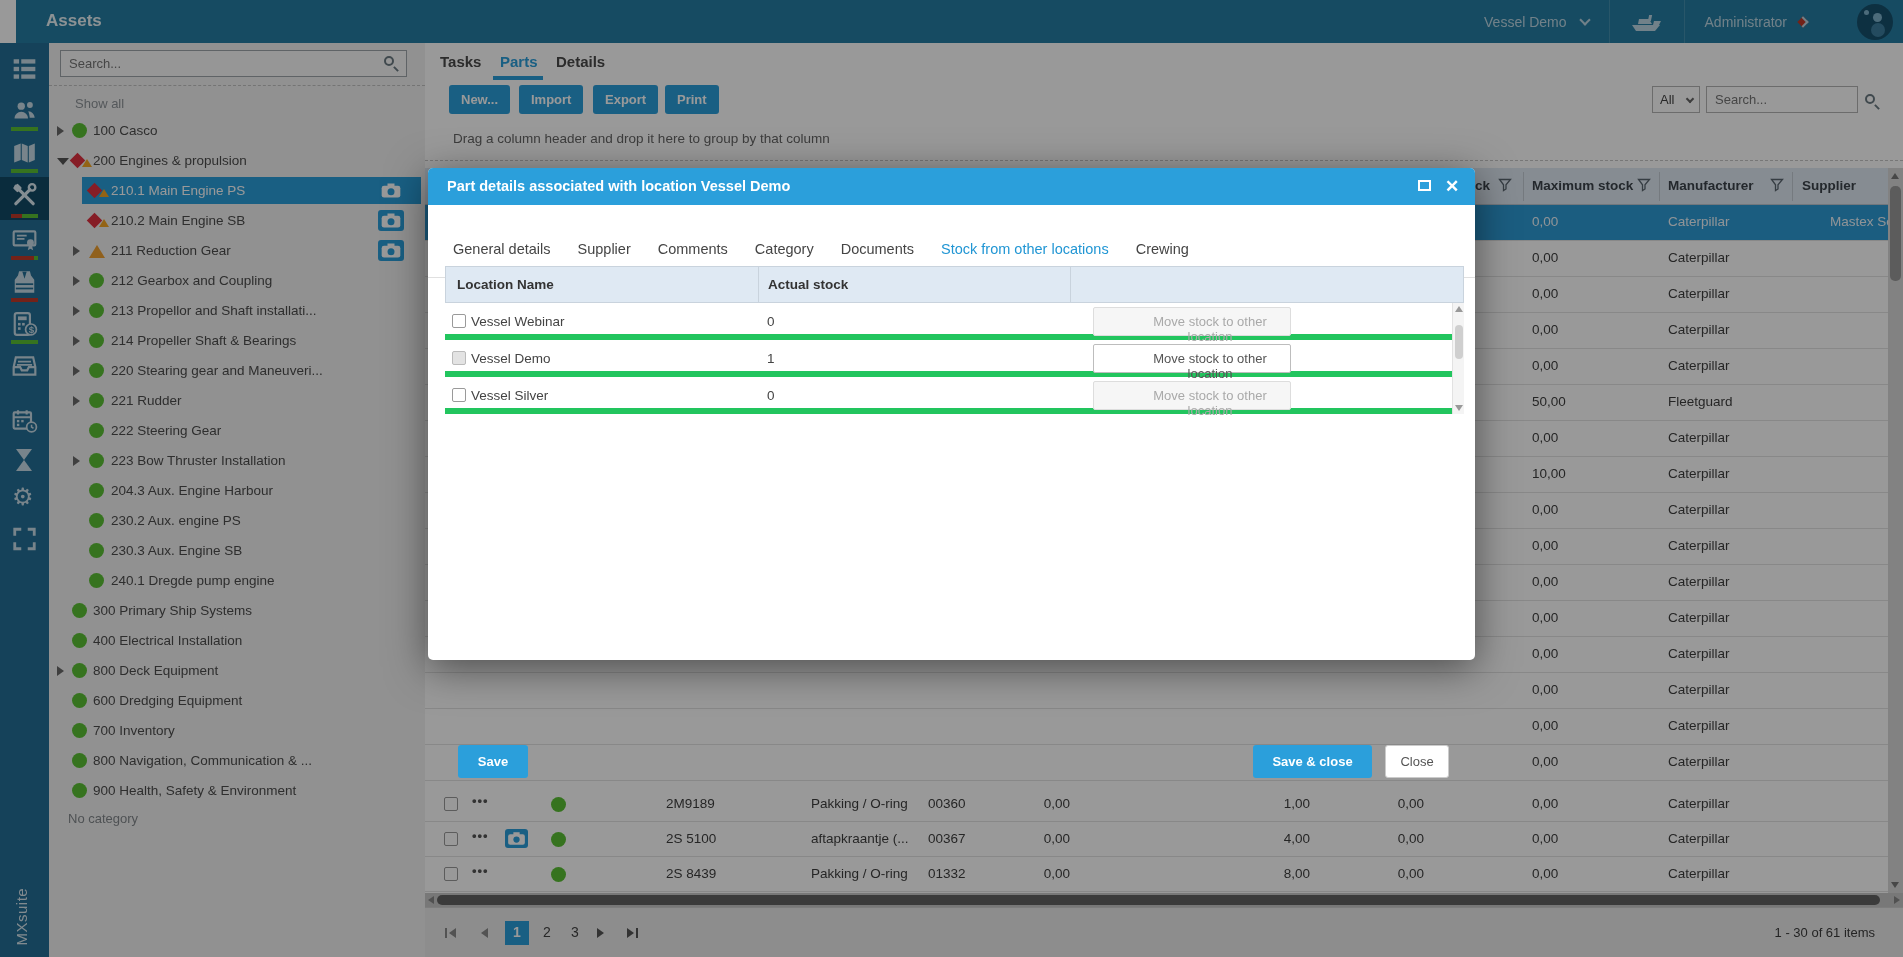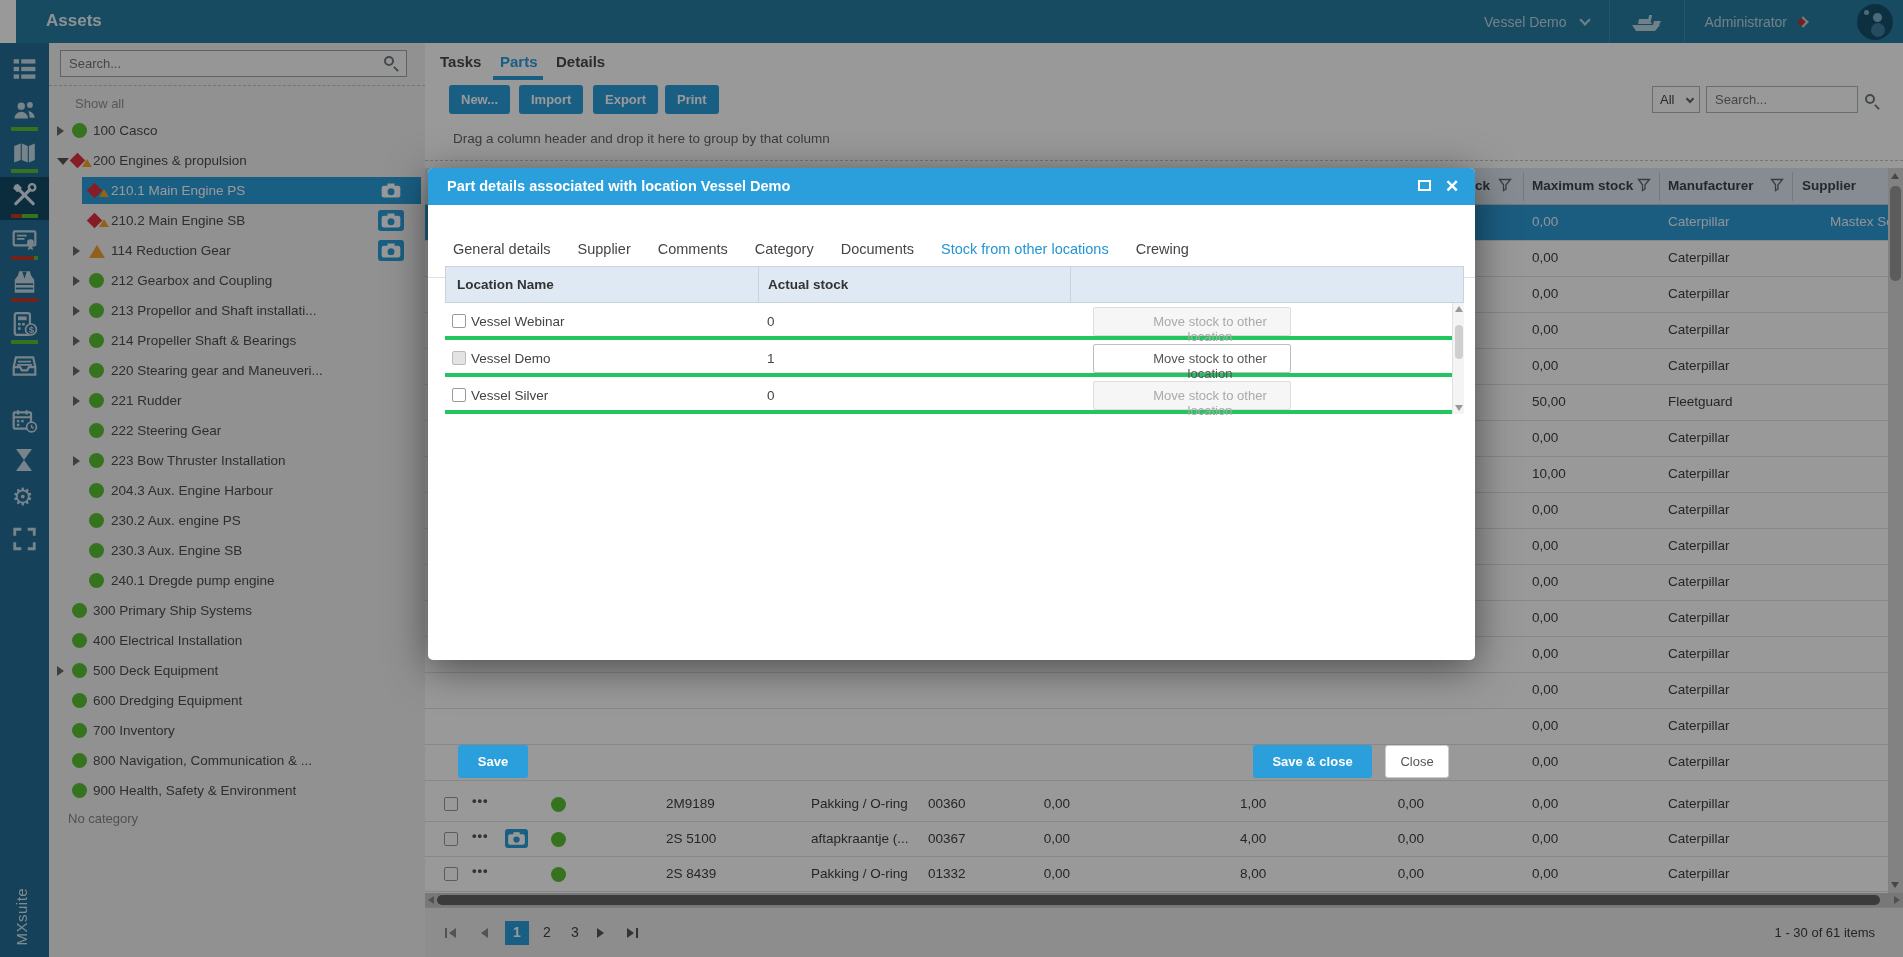--- a/index.html
+++ b/index.html
@@ -83,21 +83,21 @@
   .brow.sel{background:#2e9bd6;color:#eef6fb;}
   .bmax{position:absolute;left:1107px;top:9px;} .bmfr{position:absolute;left:1243px;top:9px;} .bsup{position:absolute;left:1377px;top:9px;width:86px;overflow:hidden;white-space:nowrap;margin-left:28px;}
   .cb{display:inline-block;width:14px;height:14px;background:#fff;border:1px solid #9a9a9a;border-radius:2px;}
   .srow .cb{position:absolute;left:19px;top:10px;}
   .dots{position:absolute;left:47px;top:6px;color:#555;font-size:13px;letter-spacing:1px;font-weight:bold;}
   .srow .camtile{left:80px;top:7px;width:23px;height:19px;}
   .srow .st-g{position:absolute;left:126px;top:10px;}
   .c-part{position:absolute;left:241px;top:9px;} .c-desc{position:absolute;left:386px;top:9px;width:112px;overflow:hidden;white-space:nowrap;}
   .c-code{position:absolute;left:503px;top:9px;}
   .c-v1{position:absolute;left:575px;top:9px;width:70px;text-align:right;}
-  .c-v2{position:absolute;left:815px;top:9px;width:70px;}
+  .c-v2{position:absolute;left:815px;top:9px;width:70px;text-align:right;}
   .c-v3{position:absolute;left:929px;top:9px;width:70px;text-align:right;}
 
   
   .vsb{position:absolute;left:1463px;top:125px;width:15px;height:725px;background:#d9d9d9;}
   .vsb .thumb{position:absolute;left:2px;top:18px;width:11px;height:95px;background:#9a9a9a;border-radius:5px;}
   .arr{position:absolute;width:0;height:0;}
   .vsb .up{left:3px;top:5px;border-left:4px solid transparent;border-right:4px solid transparent;border-bottom:6px solid #777;}
   .vsb .dn{left:3px;bottom:5px;border-left:4px solid transparent;border-right:4px solid transparent;border-top:6px solid #777;}
   .hsb{position:absolute;left:0;top:850px;width:1478px;height:14px;background:#c8c8c8;}
   .hsb .thumb{position:absolute;left:12px;top:2px;width:1443px;height:10px;background:#636363;border-radius:5px;}
@@ -123,21 +123,21 @@
   .wmax{position:absolute;left:990px;top:12px;width:13px;height:11px;border:2px solid #fff;}
   .wclose{position:absolute;left:1017px;top:8px;color:#fff;font-size:17px;font-weight:bold;}
   .mtabs{position:absolute;left:0;top:55px;width:1047px;height:55px;border-bottom:1px solid #e0e0e0;display:flex;align-items:center;padding-left:25px;gap:27px;}
   .mtabs .t{font-size:14.5px;color:#454545;padding:18px 0 16px;border-bottom:4px solid transparent;white-space:nowrap;}
   .mtabs .t.active{color:#2196d4;border-bottom-color:#2196d4;}
   .mtable{position:absolute;left:17px;top:98px;width:1019px;}
   .mth{position:relative;height:37px;background:#dfe9f3;border:1px solid #c9d3dd;font-size:13.5px;font-weight:bold;color:#333;}
   .mth .h1{position:absolute;left:11px;top:10px;} .mth .h2{position:absolute;left:322px;top:10px;}
   .mth .d1{position:absolute;left:312px;top:0;width:1px;height:36px;background:#c9d3dd;}
   .mth .d2{position:absolute;left:624px;top:0;width:1px;height:36px;background:#c9d3dd;}
-  .mrow{position:relative;height:37px;border-bottom:4px solid #22c55e;font-size:13.5px;color:#444;}
+  .mrow{position:relative;height:37px;border-bottom:6px solid #22c55e;font-size:13.5px;color:#444;}
   .mrow .cb{position:absolute;left:7px;top:11px;}
   .mrow .cb.dis{background:#e3e3e3;border-color:#bbb;}
   .mrow .loc{position:absolute;left:26px;top:11px;}
   .mrow .stk{position:absolute;left:322px;top:11px;}
   .mvbtn{position:absolute;left:648px;top:4px;width:198px;height:29px;font-size:13px;border-radius:2px;text-align:center;padding-top:6px;padding-left:36px;}
   .mvbtn.dis{background:#f6f6f6;border:1px solid #ddd;color:#a9a9a9;}
   .mvbtn.en{background:#fff;border:1px solid #bdbdbd;color:#555;}
   .msb{position:absolute;left:1007px;top:0px;width:12px;height:111px;background:#f4f4f4;border-left:1px solid #e2e2e2;}
   .msb .up{left:2px;top:3px;border-left:4px solid transparent;border-right:4px solid transparent;border-bottom:6px solid #999;}
   .msb .dn{left:2px;bottom:3px;border-left:4px solid transparent;border-right:4px solid transparent;border-top:6px solid #999;}
@@ -329,21 +329,21 @@
         <span class="lbl">210.2 Main Engine SB</span>
         <span class="camtile"><svg width="26" height="21" viewBox="0 0 22 18">
             <rect x="3" y="5" width="16" height="10" rx="2" fill="#fff"></rect>
             <rect x="8" y="3" width="6" height="3" fill="#fff"></rect>
             <circle cx="11" cy="10" r="3" fill="#2b9fdb"></circle>
           </svg></span>
       </div>
     <div class="trow l1" style="top:194px">
         <span class="exp"></span>
         <span class="st st-o"></span>
-        <span class="lbl">114 Reduction Gear</span>
+        <span class="lbl">211 Reduction Gear</span>
         <span class="camtile"><svg width="26" height="21" viewBox="0 0 22 18">
             <rect x="3" y="5" width="16" height="10" rx="2" fill="#fff"></rect>
             <rect x="8" y="3" width="6" height="3" fill="#fff"></rect>
             <circle cx="11" cy="10" r="3" fill="#2b9fdb"></circle>
           </svg></span>
       </div>
     <div class="trow l1" style="top:224px">
         <span class="exp"></span>
         <span class="st st-g"></span>
         <span class="lbl">212 Gearbox and Coupling</span>
@@ -397,21 +397,21 @@
         <span class="st st-g"></span>
         <span class="lbl">300 Primary Ship Systems</span>
       </div>
     <div class="trow l0" style="top:584px">
         <span class="st st-g"></span>
         <span class="lbl">400 Electrical Installation</span>
       </div>
     <div class="trow l0" style="top:614px">
         <span class="exp"></span>
         <span class="st st-g"></span>
-        <span class="lbl">500 Deck Equipment</span>
+        <span class="lbl">800 Deck Equipment</span>
       </div>
     <div class="trow l0" style="top:644px">
         <span class="st st-g"></span>
         <span class="lbl">600 Dredging Equipment</span>
       </div>
     <div class="trow l0" style="top:674px">
         <span class="st st-g"></span>
         <span class="lbl">700 Inventory</span>
       </div>
     <div class="trow l0" style="top:704px">

